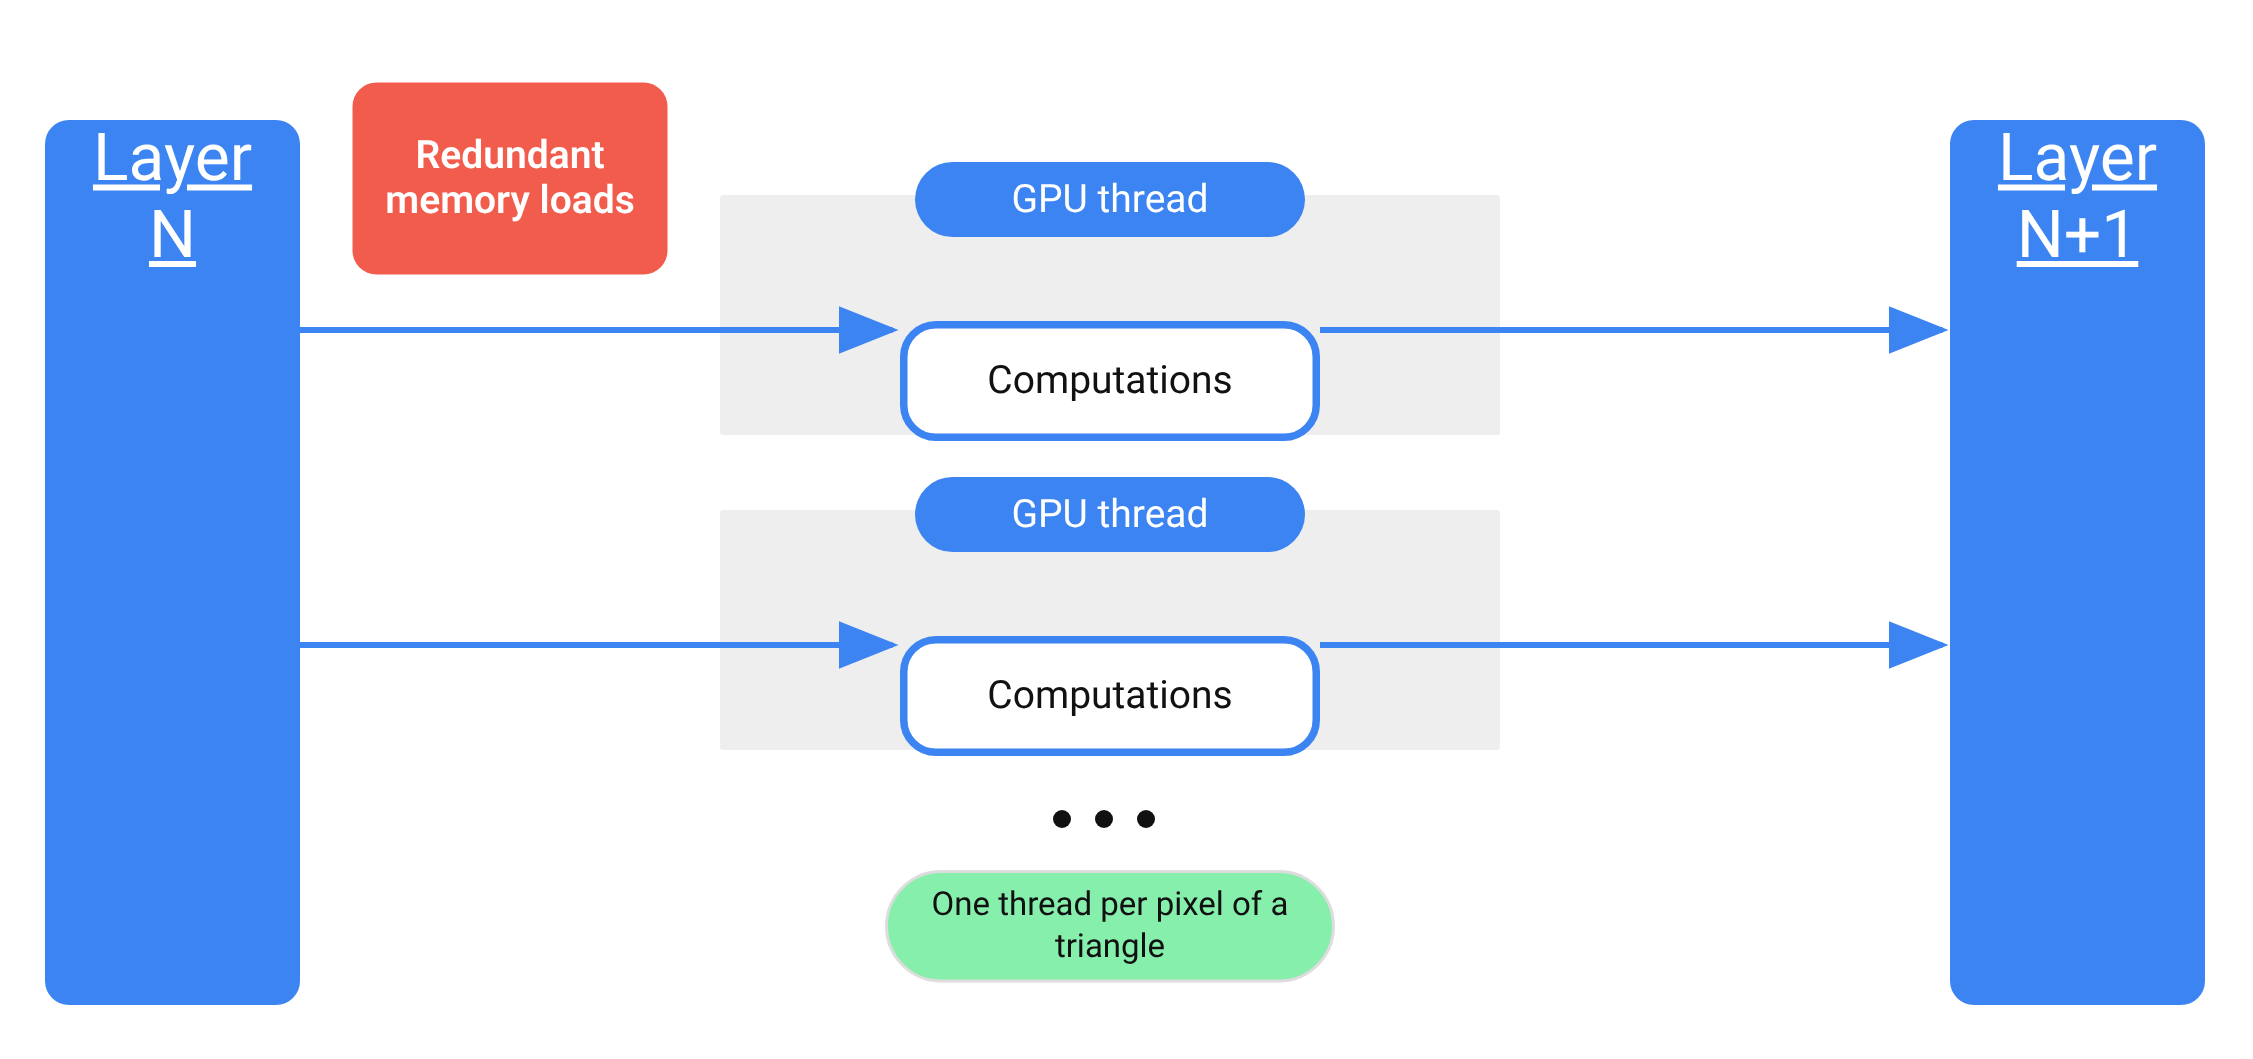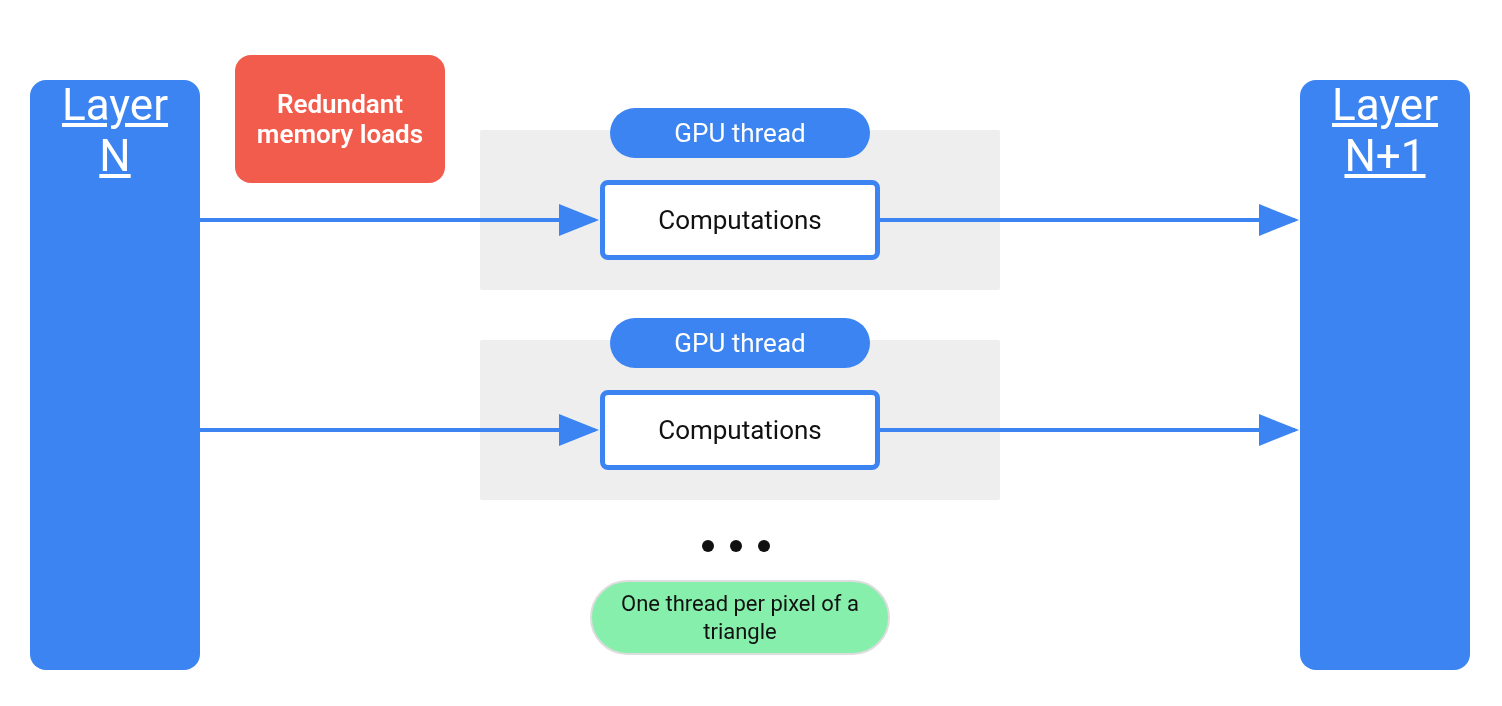--- a/index.html
+++ b/index.html
@@ -69,26 +69,27 @@
     justify-content: center;
     font-size: 26px;
     font-weight: 400;
     padding: 8px 40px;
   }
 
   .comp-box {
     position: absolute;
     background: #fff;
     border: 5px solid #3b84f2;
-    border-radius: 8px;
+    border-radius: 24px;
     display: flex;
     align-items: center;
     justify-content: center;
     font-size: 26px;
     color: #111;
+    margin-top: 34px;
   }
 
   .white-pill {
     position: absolute;
     background: #86efac;
     border: 2px solid #ddd;
     border-radius: 999px;
     display: flex;
     align-items: center;
     justify-content: center;

